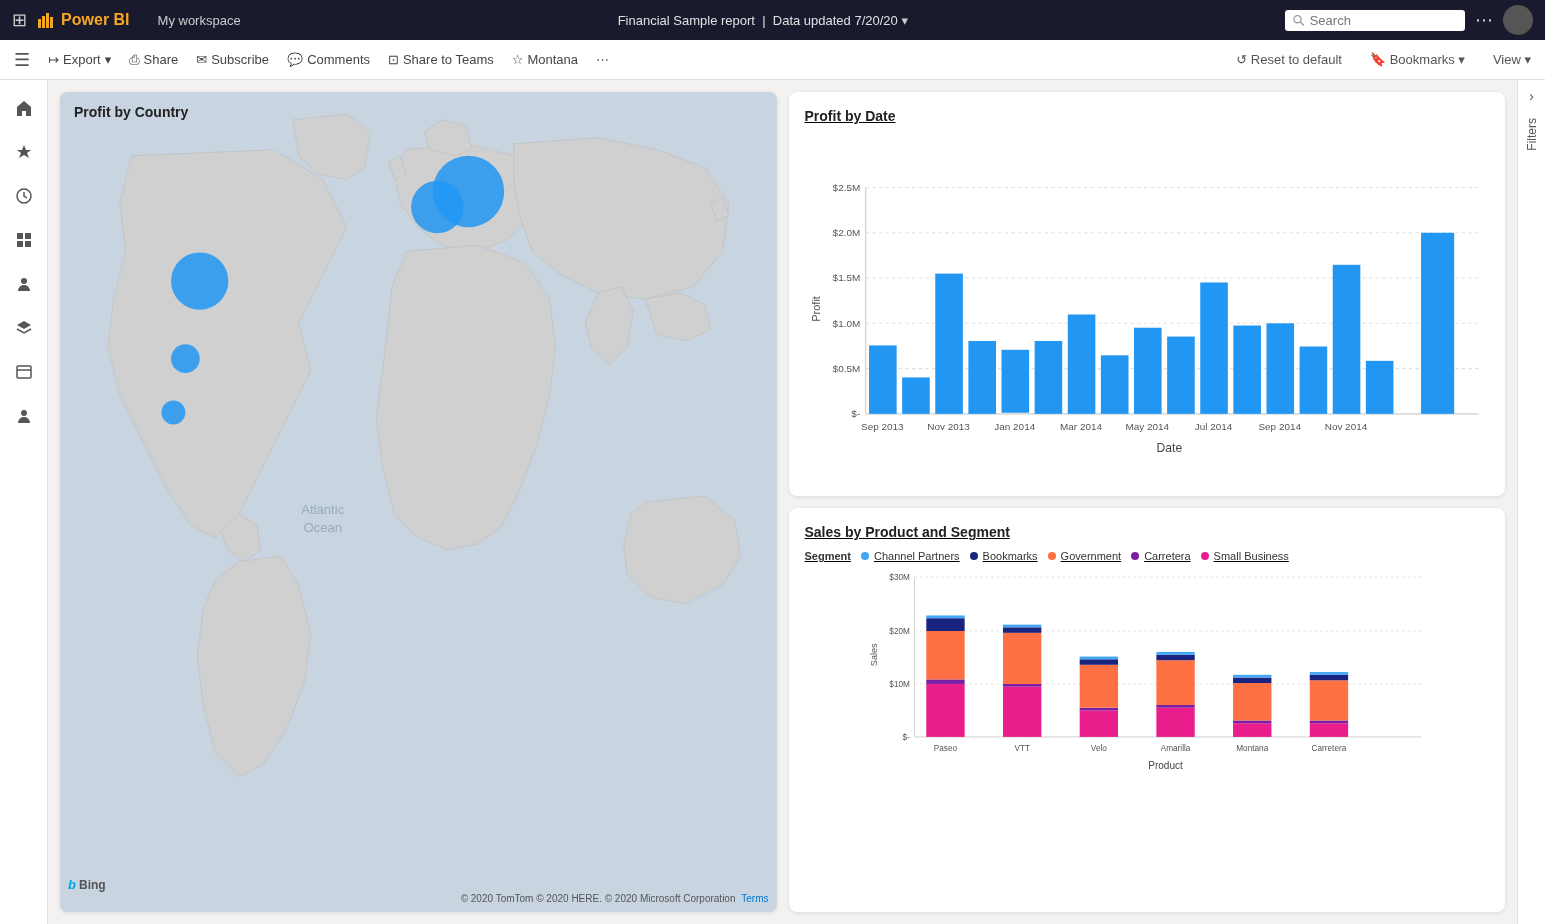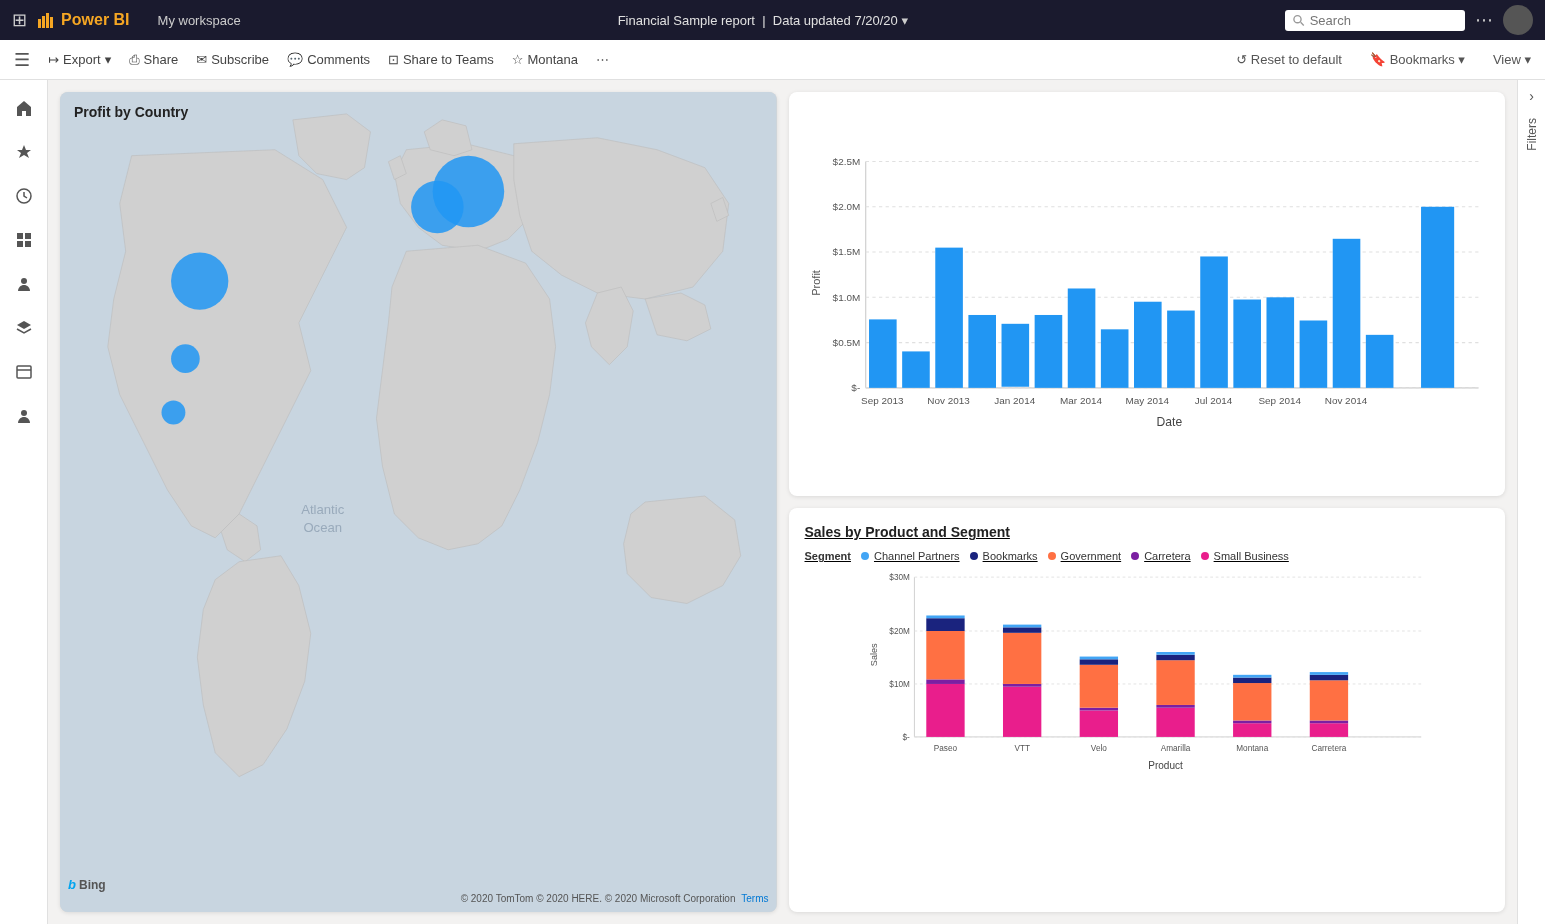--- a/index.html
+++ b/index.html
@@ -198,20 +198,21 @@
       <svg width="18" height="18" viewBox="0 0 18 18" fill="#555">
           <circle cx="9" cy="6" r="3"></circle>
           <path d="M3 16c0-3.3 2.7-6 6-6s6 2.7 6 6"></path>
         </svg>
     </div>
   </div>
 
   <div class="main-content">
 
     <div class="chart-panel">
+      <div class="chart-title">Profit by Date</div>
       <svg class="bar-chart-svg" viewBox="0 0 620 260" preserveAspectRatio="xMidYMid meet">
 
         <line x1="55" y1="10" x2="55" y2="215" stroke="#ccc" stroke-width="1"></line>
         <line x1="55" y1="215" x2="610" y2="215" stroke="#ccc" stroke-width="1"></line>
 
         <line class="gridline" x1="55" y1="215" x2="610" y2="215"></line>
         <line class="gridline" x1="55" y1="174" x2="610" y2="174"></line>
         <line class="gridline" x1="55" y1="133" x2="610" y2="133"></line>
         <line class="gridline" x1="55" y1="92" x2="610" y2="92"></line>
         <line class="gridline" x1="55" y1="51" x2="610" y2="51"></line>

